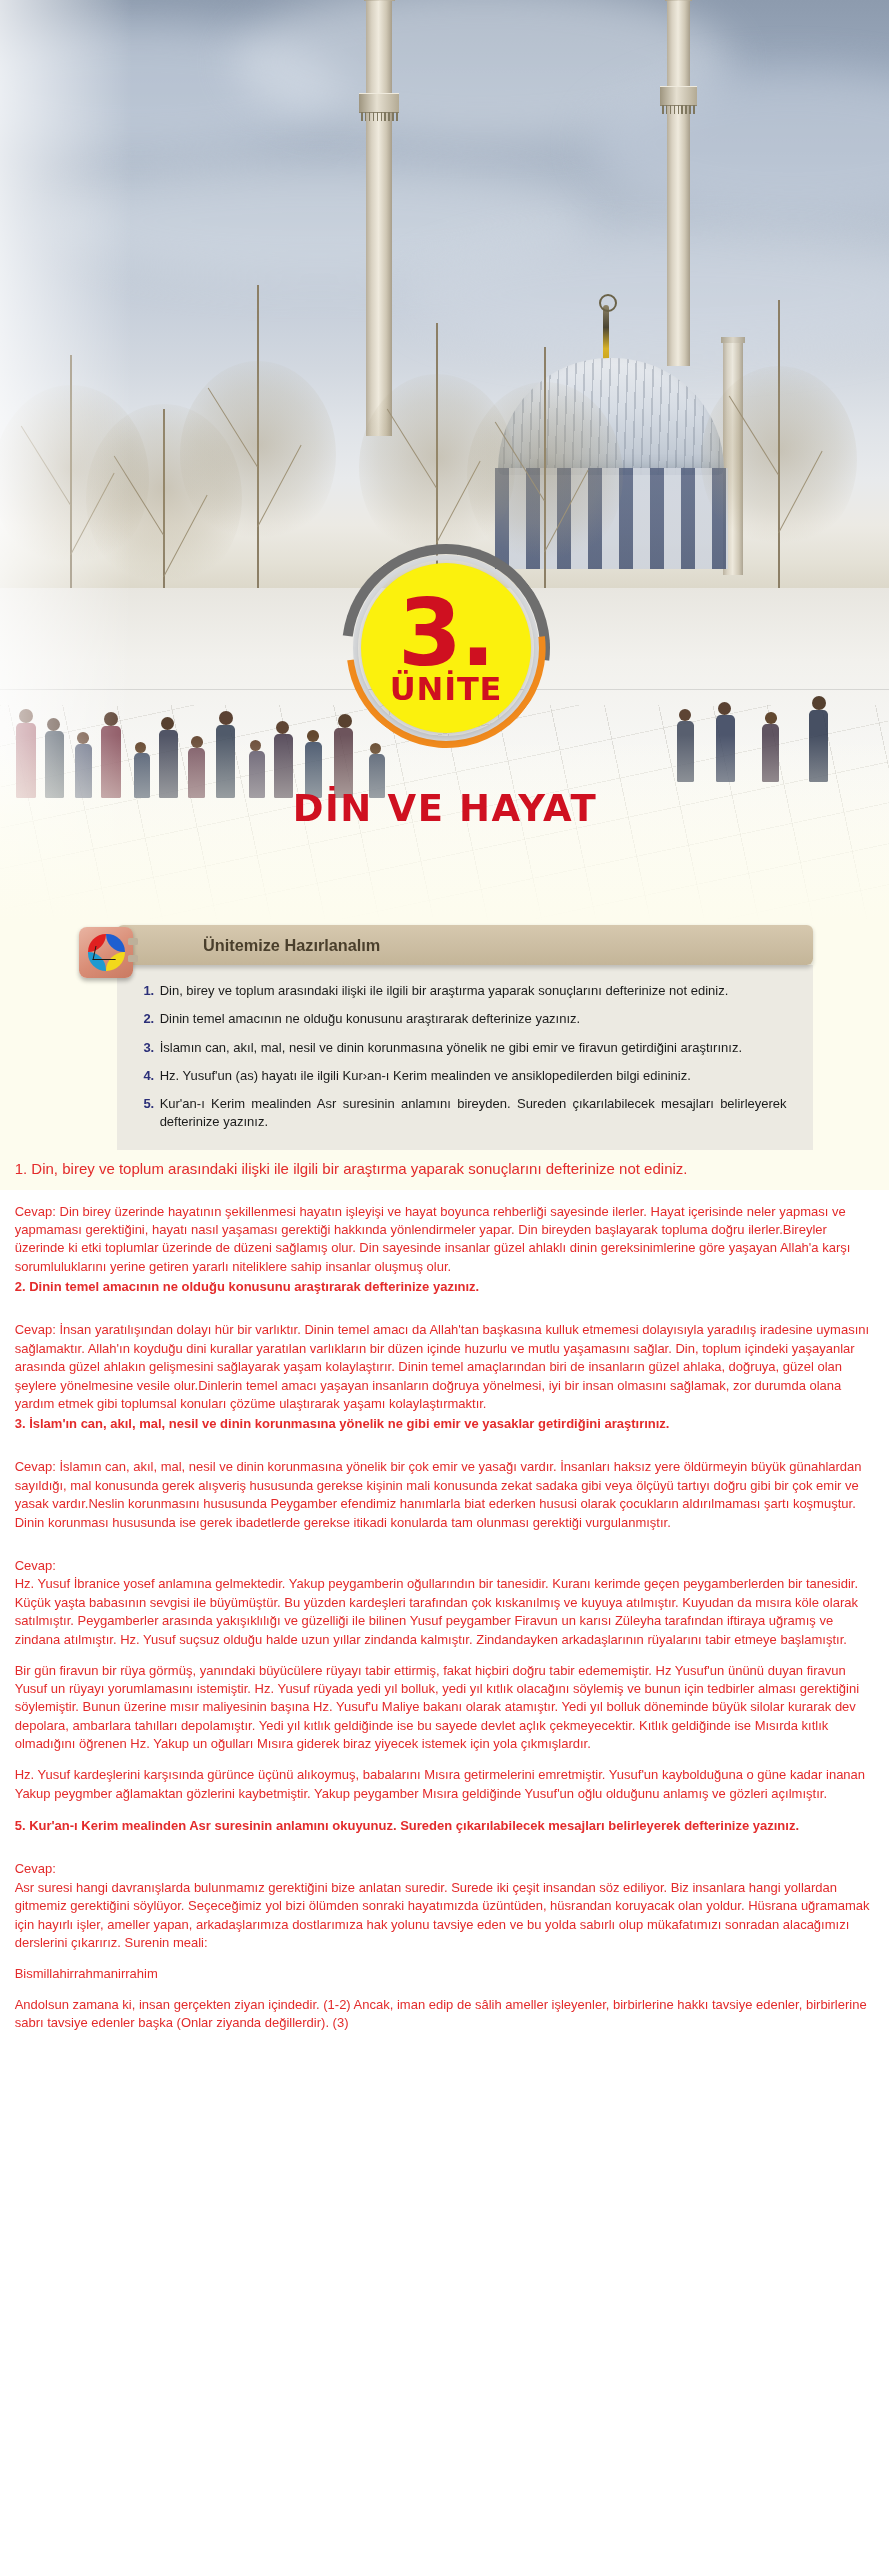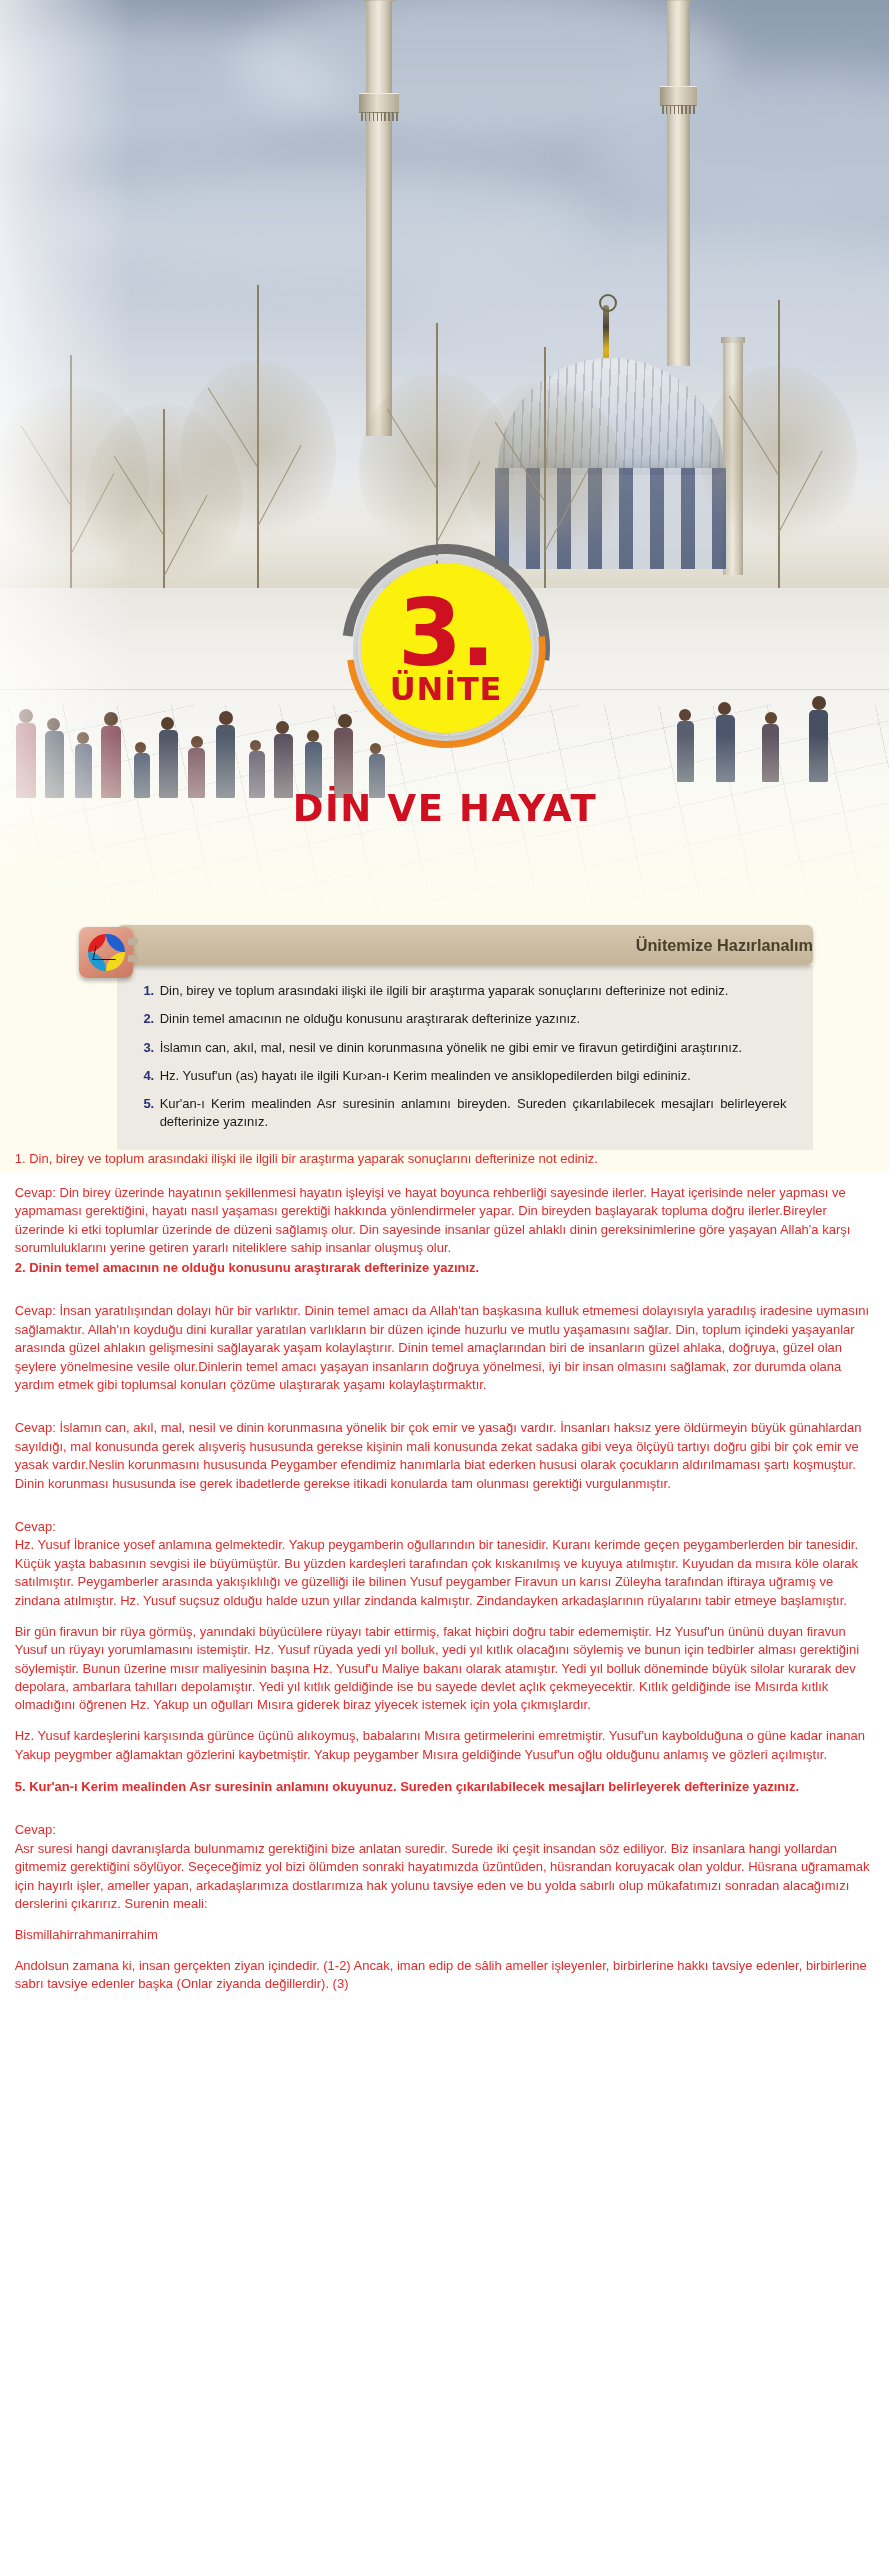--- a/index.html
+++ b/index.html
@@ -240,21 +240,20 @@
   .prep-header {
     position: relative;
     height: 40px;
     margin-left: 84px;
     margin-right: 44px;
     background: linear-gradient(180deg,#d6c8ae 0%, #cdbfa4 48%, #c4b598 100%);
     border-radius: 6.2px 6.2px 6.2px 6.2px;
     box-shadow: 0 2.3px 4.7px rgba(0,0,0,.20);
     display: flex;
     align-items: center;
-    justify-content: flex-end;
   }
   .prep-header-title {
     margin-left: 86px;
     font-family: "Liberation Sans", sans-serif;
     font-weight: 700;
     font-size: 16.3px;
     color: #4a3f2c;
   }
   .prep-icon {
     position: absolute;
@@ -319,24 +318,24 @@
     margin: 0;
   }
   .q { margin-top: 1.6px; font-weight: bold; }
   .a { margin-top: 12.4px; }
   .gap { height: 12.4px; }
 
   
   .q-over-prep {
     position: relative;
     width: 870px;
-    margin: 0 auto;
+    margin: 8px auto;
     padding-left: 4.7px;
     color: #e32b2b;
-    font-size: 13px;
+    font-size: 15px;
     line-height: 1.42;
     z-index: 5;
     background: transparent;
   }
 
   .tail { height: 3.1px; }
 </style>
 </head>
 <body>
 
@@ -487,20 +486,21 @@
   <div class="q-over-prep">1. Din, birey ve toplum arasındaki ilişki ile ilgili bir araştırma yaparak sonuçlarını defterinize not ediniz.</div>
 </div>
 
 <div class="answers">
   <div class="ans-wrap">
 
     <p class="a">Cevap: Din birey üzerinde hayatının şekillenmesi hayatın işleyişi ve hayat boyunca rehberliği sayesinde ilerler. Hayat içerisinde neler yapması ve yapmaması gerektiğini, hayatı nasıl yaşaması gerektiği hakkında yönlendirmeler yapar. Din bireyden başlayarak topluma doğru ilerler.Bireyler üzerinde ki etki toplumlar üzerinde de düzeni sağlamış olur. Din sayesinde insanlar güzel ahlaklı dinin gereksinimlerine göre yaşayan Allah'a karşı sorumluluklarını yerine getiren yararlı niteliklere sahip insanlar oluşmuş olur.</p>
     <p class="q">2. Dinin temel amacının ne olduğu konusunu araştırarak defterinize yazınız.</p>
     <div class="gap"></div>
     <p class="a">Cevap: İnsan yaratılışından dolayı hür bir varlıktır. Dinin temel amacı da Allah'tan başkasına kulluk etmemesi dolayısıyla yaradılış iradesine uymasını sağlamaktır. Allah'ın koyduğu dini kurallar yaratılan varlıkların bir düzen içinde huzurlu ve mutlu yaşamasını sağlar. Din, toplum içindeki yaşayanlar arasında güzel ahlakın gelişmesini sağlayarak yaşam kolaylaştırır. Dinin temel amaçlarından biri de insanların güzel ahlaka, doğruya, güzel olan şeylere yönelmesine vesile olur.Dinlerin temel amacı yaşayan insanların doğruya yönelmesi, iyi bir insan olmasını sağlamak, zor durumda olana yardım etmek gibi toplumsal konuları çözüme ulaştırarak yaşamı kolaylaştırmaktır.</p>
+    <p class="q">3. İslam'ın can, akıl, mal, nesil ve dinin korunmasına yönelik ne gibi emir ve yasaklar getirdiğini araştırınız.</p>
     <div class="gap"></div>
     <p class="a">Cevap: İslamın can, akıl, mal, nesil ve dinin korunmasına yönelik bir çok emir ve yasağı vardır. İnsanları haksız yere öldürmeyin büyük günahlardan sayıldığı, mal konusunda gerek alışveriş hususunda gerekse kişinin mali konusunda zekat sadaka gibi veya ölçüyü tartıyı doğru gibi bir çok emir ve yasak vardır.Neslin korunmasını hususunda Peygamber efendimiz hanımlarla biat ederken hususi olarak çocukların aldırılmaması şartı koşmuştur. Dinin korunması hususunda ise gerek ibadetlerde gerekse itikadi konularda tam olunması gerektiği vurgulanmıştır.</p>
     <div class="gap"></div>
     <p class="a">Cevap:</p>
     <p class="plain">Hz. Yusuf İbranice yosef anlamına gelmektedir. Yakup peygamberin oğullarındın bir tanesidir. Kuranı kerimde geçen peygamberlerden bir tanesidir. Küçük yaşta babasının sevgisi ile büyümüştür. Bu yüzden kardeşleri tarafından çok kıskanılmış ve kuyuya atılmıştır. Kuyudan da mısıra köle olarak satılmıştır. Peygamberler arasında yakışıklılığı ve güzelliği ile bilinen Yusuf peygamber Firavun un karısı Züleyha tarafından iftiraya uğramış ve zindana atılmıştır. Hz. Yusuf suçsuz olduğu halde uzun yıllar zindanda kalmıştır. Zindandayken arkadaşlarının rüyalarını tabir etmeye başlamıştır.</p>
     <div class="gap"></div>
     <p class="plain">Bir gün firavun bir rüya görmüş, yanındaki büyücülere rüyayı tabir ettirmiş, fakat hiçbiri doğru tabir edememiştir. Hz Yusuf'un ününü duyan firavun Yusuf un rüyayı yorumlamasını istemiştir. Hz. Yusuf rüyada yedi yıl bolluk, yedi yıl kıtlık olacağını söylemiş ve bunun için tedbirler alması gerektiğini söylemiştir. Bunun üzerine mısır maliyesinin başına Hz. Yusuf'u Maliye bakanı olarak atamıştır. Yedi yıl bolluk döneminde büyük silolar kurarak dev depolara, ambarlara tahılları depolamıştır. Yedi yıl kıtlık geldiğinde ise bu sayede devlet açlık çekmeyecektir. Kıtlık geldiğinde ise Mısırda kıtlık olmadığını öğrenen Hz. Yakup un oğulları Mısıra giderek biraz yiyecek istemek için yola çıkmışlardır.</p>
     <div class="gap"></div>
     <p class="plain">Hz. Yusuf kardeşlerini karşısında gürünce üçünü alıkoymuş, babalarını Mısıra getirmelerini emretmiştir. Yusuf'un kaybolduğuna o güne kadar inanan Yakup peygmber ağlamaktan gözlerini kaybetmiştir. Yakup peygamber Mısıra geldiğinde Yusuf'un oğlu olduğunu anlamış ve gözleri açılmıştır.</p>
     <div class="gap"></div>

